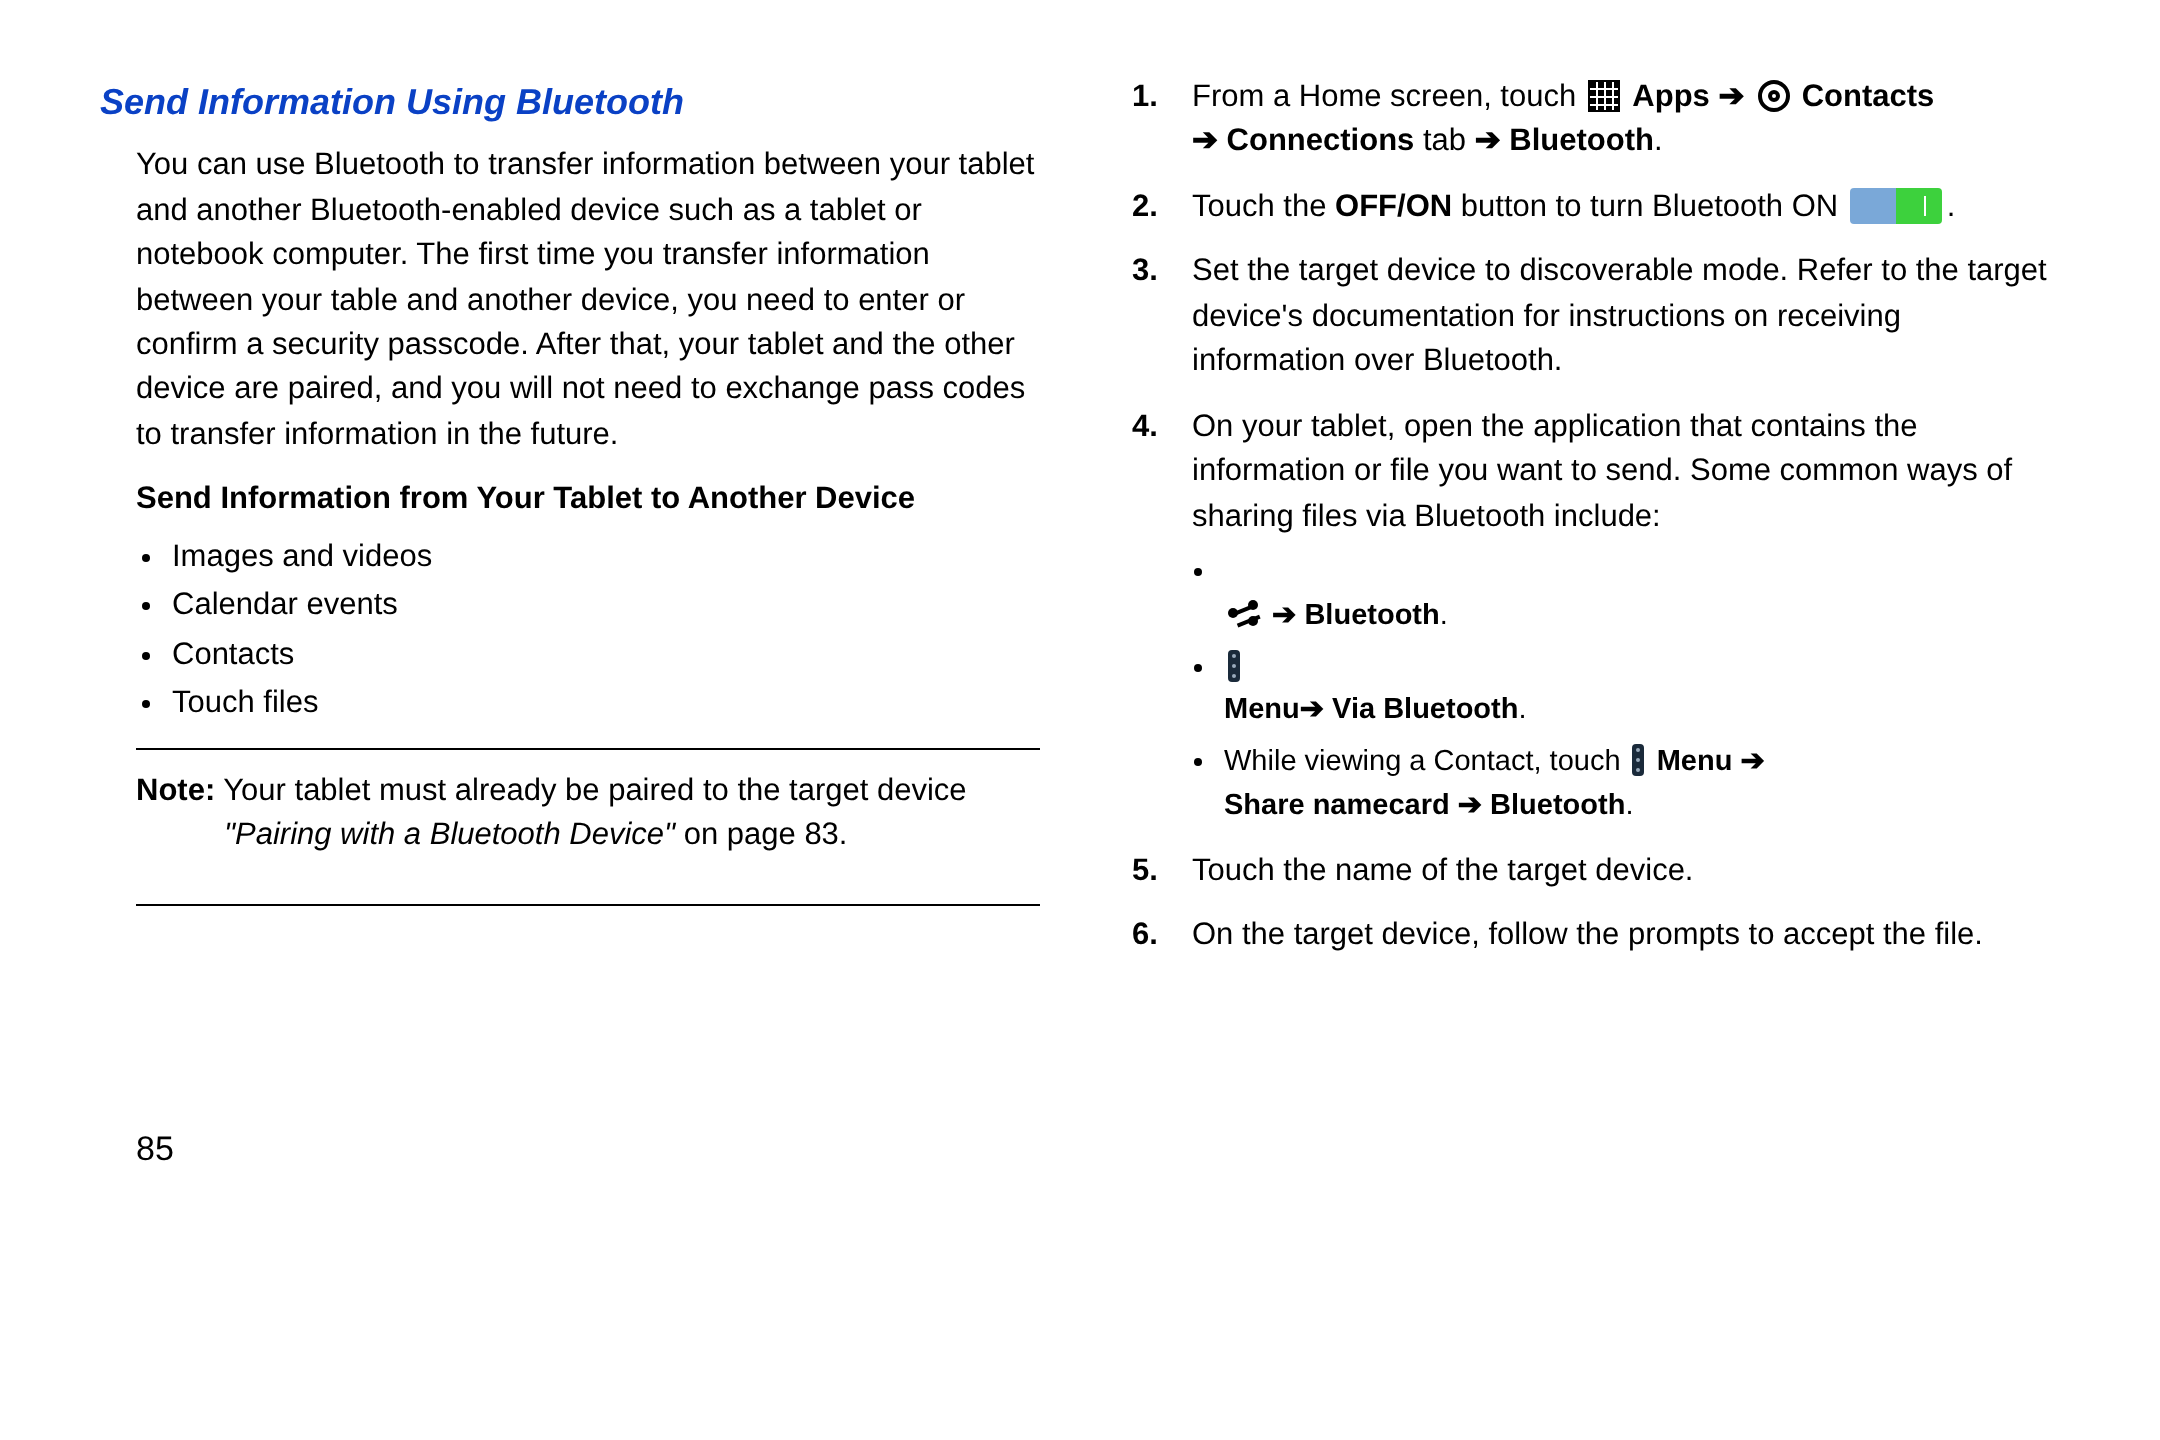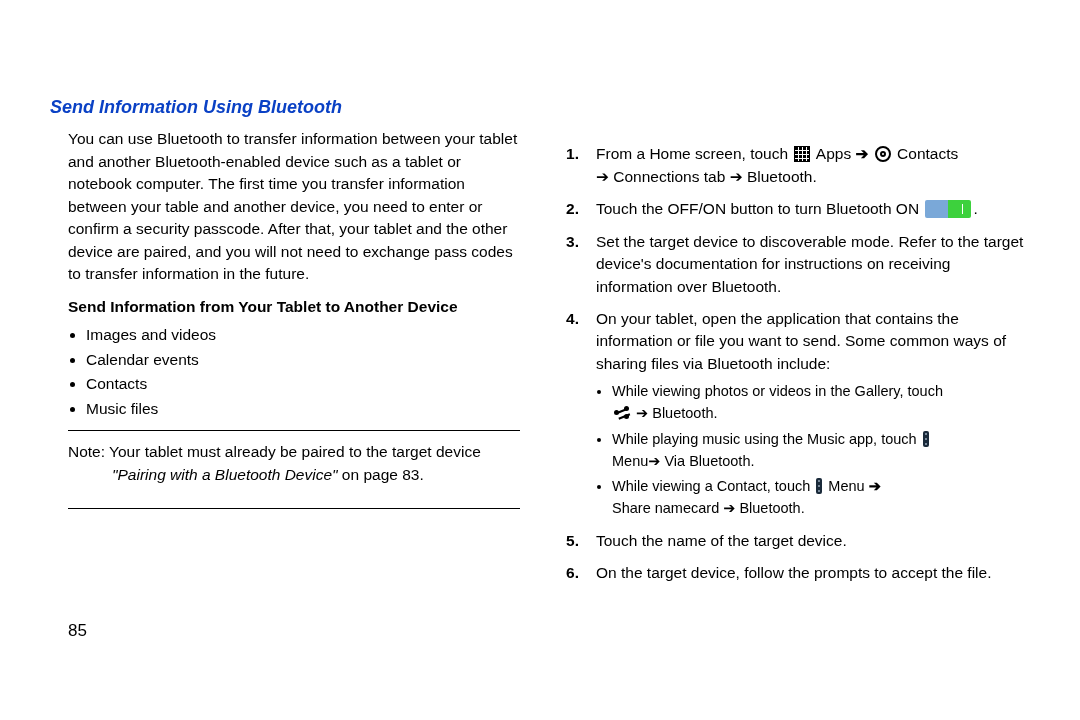--- a/index.html
+++ b/index.html
@@ -12,21 +12,20 @@
     width: 1080px;
     height: 720px;
     overflow: hidden;
   }
   .page {
     padding: 38px 50px 20px 50px;
     display: flex;
     gap: 40px;
     height: 100%;
     box-sizing: border-box;
-    align-items: center;
   }
   .col {
     flex: 1;
     line-height: 1.45;
   }
   .section-title {
     color: #0a41c5;
     font-weight: bold;
     font-style: italic;
     font-size: 18px;
@@ -91,21 +90,21 @@
   .sub-bullets {
     list-style: disc;
     margin: 6px 0 0 0;
     padding-left: 16px;
     font-size: 14.5px;
   }
   .sub-bullets li {
     margin: 4px 0;
     line-height: 1.5;
   }
-  .b { font-weight: normal; }
+  .b { font-weight: bold; }
   .arrow { font-weight: bold; }
   .page-num {
     padding-left: 18px;
     margin-top: 110px;
     font-size: 17px;
   }
 
   
   .icon {
     display: inline-block;
@@ -203,21 +202,21 @@
 
   <div class="col">
     <div class="section-title">Send Information Using Bluetooth</div>
     <p class="para">You can use Bluetooth to transfer information between your tablet and another Bluetooth-enabled device such as a tablet or notebook computer. The first time you transfer information between your table and another device, you need to enter or confirm a security passcode. After that, your tablet and the other device are paired, and you will not need to exchange pass codes to transfer information in the future.</p>
 
     <div class="subhead">Send Information from Your Tablet to Another Device</div>
     <ul class="bullets">
       <li>Images and videos</li>
       <li>Calendar events</li>
       <li>Contacts</li>
-      <li>Music files</li>
+      <li>Touch files</li>
     </ul>
 
     <hr class="divider">
 
     <div class="note">
       <span class="b">Note:</span><span> Your tablet must already be paired to the target device</span>
       <div class="note-ref">
         <span>"Pairing with a Bluetooth Device"</span><span class="plain"> on page 83.</span>
       </div>
     </div>
@@ -238,25 +237,25 @@
       <li>
         <span>Touch the </span><span class="b">OFF/ON</span><span> button to turn Bluetooth ON </span><span class="toggle"></span><span>.</span>
       </li>
 
       <li>Set the target device to discoverable mode. Refer to the target device's documentation for instructions on receiving information over Bluetooth.</li>
 
       <li>
         <span>On your tablet, open the application that contains the information or file you want to send. Some common ways of sharing files via Bluetooth include:</span>
         <ul class="sub-bullets">
           <li>
-            <span>While viewing photos or videos in the Gallery, touch </span><br>
+            <br>
             <span class="icon icon-share"></span><span class="b"> ➔ Bluetooth</span><span>.</span>
           </li>
           <li>
-            <span>While playing music using the Music app, touch </span><span class="icon icon-menu"></span><br>
+            <span class="icon icon-menu"></span><br>
             <span class="b">Menu➔  Via Bluetooth</span><span>.</span>
           </li>
           <li>
             <span>While viewing a Contact, touch </span><span class="icon icon-menu"></span><span class="b"> Menu </span><span class="b arrow">➔</span><br>
             <span class="b">Share namecard ➔ Bluetooth</span><span>.</span>
           </li>
         </ul>
       </li>
 
       <li>Touch the name of the target device.</li>

